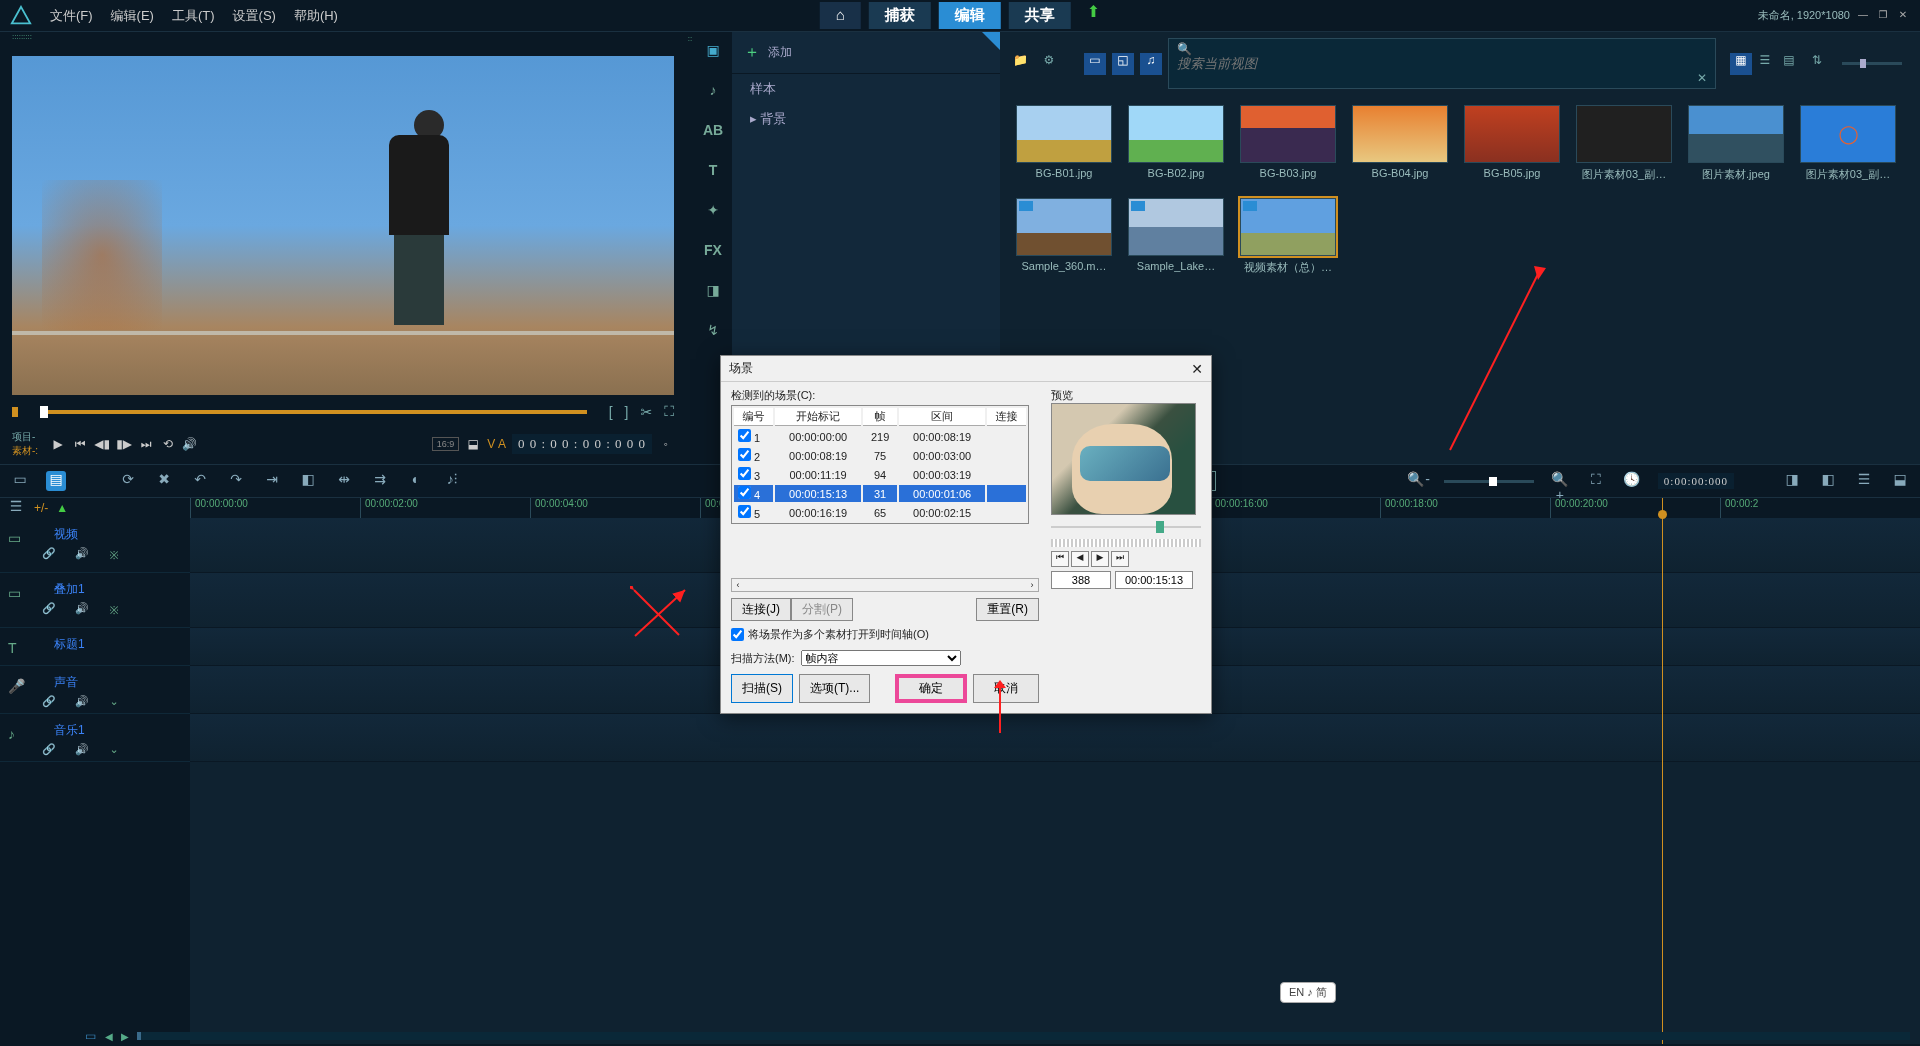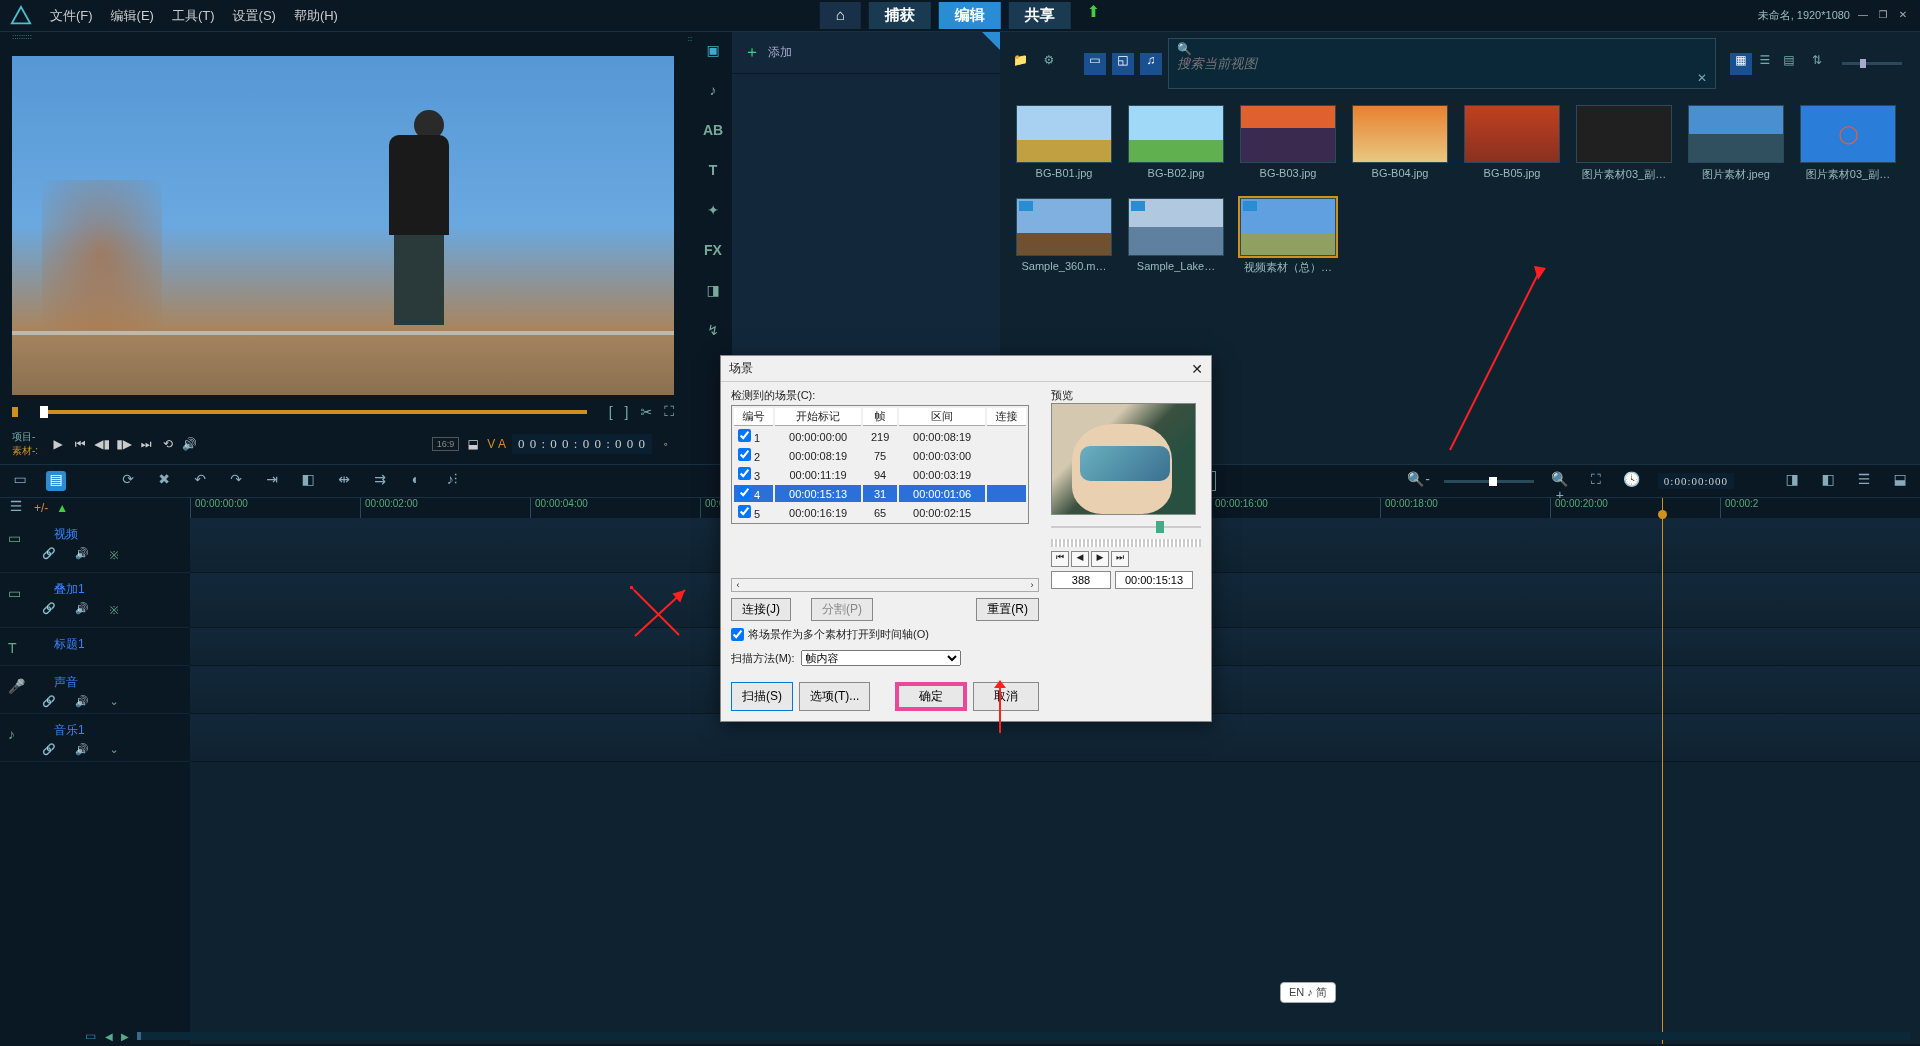--- a/index.html
+++ b/index.html
@@ -219,20 +219,22 @@
         <span class="s-ico" style="font-family:sans-serif;font-weight:bold;">FX</span>
         <span class="s-ico">◨</span>
         <span class="s-ico">↯</span>
       </div>
       <div class="lib-tree">
         <div class="lib-tree-header" style="position:relative;">
           <span class="plus">＋</span>
           <span>添加</span>
           <span style="position:absolute;right:0;top:0;width:0;height:0;border-top:18px solid #2a8dd4;border-left:18px solid transparent;"></span>
         </div>
+        <div class="lib-tree-item">样本</div>
+        <div class="lib-tree-item">▸ 背景</div>
       </div>
       <div class="lib-browser">
         <div class="lib-toolbar">
           <span class="tb-ico">📁</span>
           <span class="tb-ico">⚙</span>
           <span style="width:12px;"></span>
           <span class="tb-ico on">▭</span>
           <span class="tb-ico on">◱</span>
           <span class="tb-ico on">♫</span>
           <div class="search">
@@ -477,37 +479,37 @@
                 <td>00:00:02:15</td>
                 <td></td>
               </tr>
             </tbody>
         </table>
         <div class="scene-scroll">
             <span class="arr">‹</span>
             <div class="bar"></div>
             <span class="arr">›</span>
           </div>
-        <div style="display:flex;gap:20px;margin-top:6px;">
+        <div style="display:flex;gap:0;margin-top:6px;">
           <button class="btn">连接(J)</button>
           <button class="btn" disabled="" style="color:#888;">分割(P)</button>
           <div style="flex:1;"></div>
           <button class="btn">重置(R)</button>
         </div>
         <label style="display:flex;align-items:center;gap:4px;margin-top:6px;font-size:11px;">
           <input type="checkbox" checked="" style="">
             <span>将场景作为多个素材打开到时间轴(O)</span>
         </label>
         <div style="display:flex;align-items:center;gap:6px;margin-top:8px;">
           <span style="font-size:11px;">扫描方法(M):</span>
           <select style="width:160px;font-size:11px;">
             <option>帧内容</option>
           </select>
         </div>
-        <div style="display:flex;gap:6px;margin-top:16px;">
+        <div style="display:flex;gap:6px;margin-top:8px;">
           <button class="btn primary" style="border-color:#0078d4;border-width:1px;">扫描(S)</button>
           <button class="btn">选项(T)...</button>
           <div style="flex:1;"></div>
           <button class="btn primary" style="padding:2px 20px;">确定</button>
           <button class="btn" style="padding:2px 20px;">取消</button>
         </div>
       </div>
       <div class="dlg-right">
         <div style="font-size:11px;">预览</div>
         <div class="dlg-preview-img">

